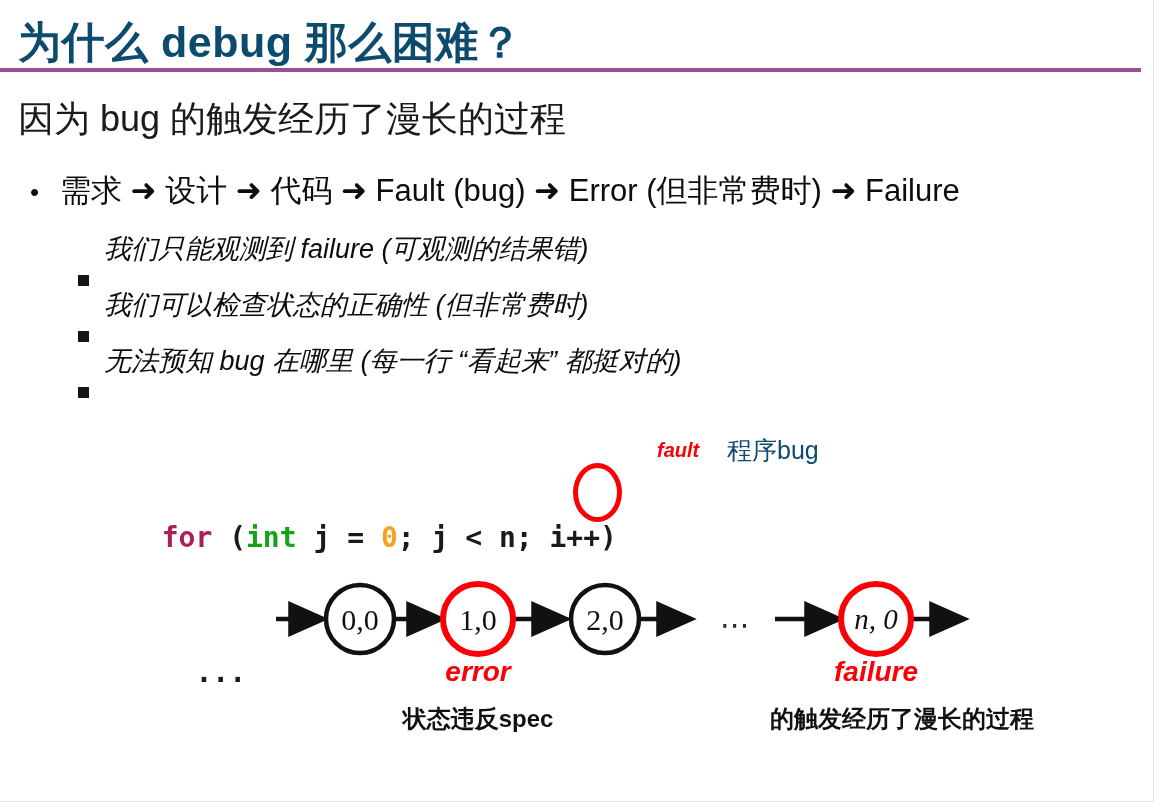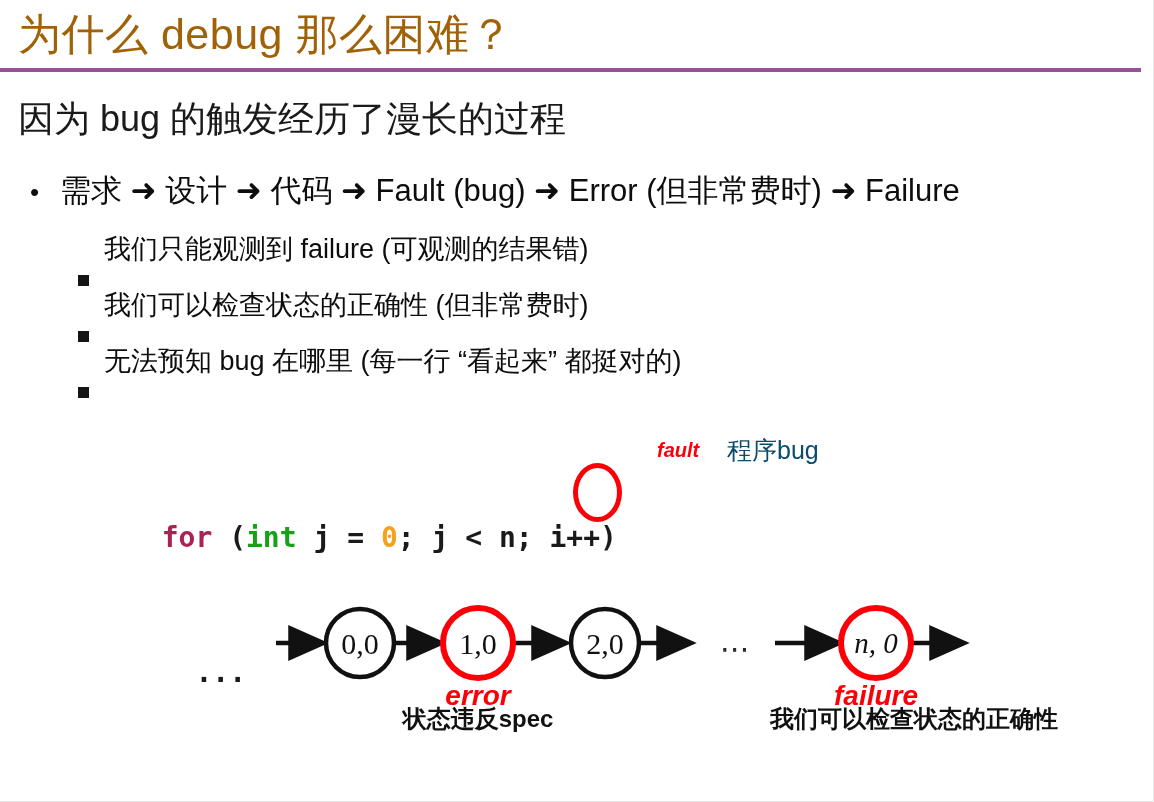--- a/index.html
+++ b/index.html
@@ -19,25 +19,25 @@
     overflow: hidden;
     border-right: 1px solid #e8e8e8;
     border-bottom: 1px solid #e8e8e8;
     box-sizing: border-box;
   }
 
   
   #title {
     position: absolute;
     left: 18px;
-    top: 6px;
+    top: 14px;
     font-size: 43px;
     line-height: 56px;
-    color: #a16207;
-    font-weight: 400;
+    color: #0c4a6e;
+    font-weight: 700;
     letter-spacing: 0.5px;
     white-space: nowrap;
   }
   #title-rule {
     position: absolute;
     left: 0px;
     top: 68px;
     width: 1141px;
     height: 4px;
     background: #9b4f96;
@@ -74,20 +74,21 @@
 
   .bullet-l2 {
     position: absolute;
     left: 78px;
     font-size: 27px;
     line-height: 40px;
     color: #0d0d0d;
     white-space: nowrap;
     display: flex;
     align-items: baseline;
+    font-style: italic;
   }
   .bullet-l2 .marker-sq {
     width: 26px;
     flex: 0 0 26px;
     line-height: 40px;
     position: relative;
   }
   .bullet-l2 .marker-sq::before {
     content: "";
     position: absolute;
@@ -144,21 +145,21 @@
     height: 59px;
     border: 5px solid #fb0007;
     border-radius: 50%;
     box-sizing: border-box;
   }
 
   
   #diagram {
     position: absolute;
     left: 0;
-    top: 584px;
+    top: 560px;
     width: 1026px;
     height: 130px;
   }
 
   .dia-dots {
     position: absolute;
     font-size: 30px;
     color: #2a2a2a;
     letter-spacing: 5px;
     line-height: 1;
@@ -252,15 +253,15 @@
       <text x="876" y="59" text-anchor="middle" dominant-baseline="central" font-family="Liberation Serif, serif" font-size="29" font-style="italic" fill="#111111">n, 0</text>
     </svg>
 
     <div class="dia-dots" style="left:720px; top:50px">⋯</div>
 
     <div class="dia-label" style="left:408px; top:96px; width:140px">error</div>
     <div class="dia-label" style="left:800px; top:96px; width:152px">failure</div>
   </div>
 
   <div class="caption" style="left:388px; top:703px; width:180px">状态违反spec</div>
-  <div class="caption" style="left:770px; top:703px; width:212px">我们可以检查状态的正确性</div>
+  <div class="caption" style="left:770px; top:703px; width:212px">的触发经历了漫长的过程</div>
 
 </div>
 
 </body></html>

